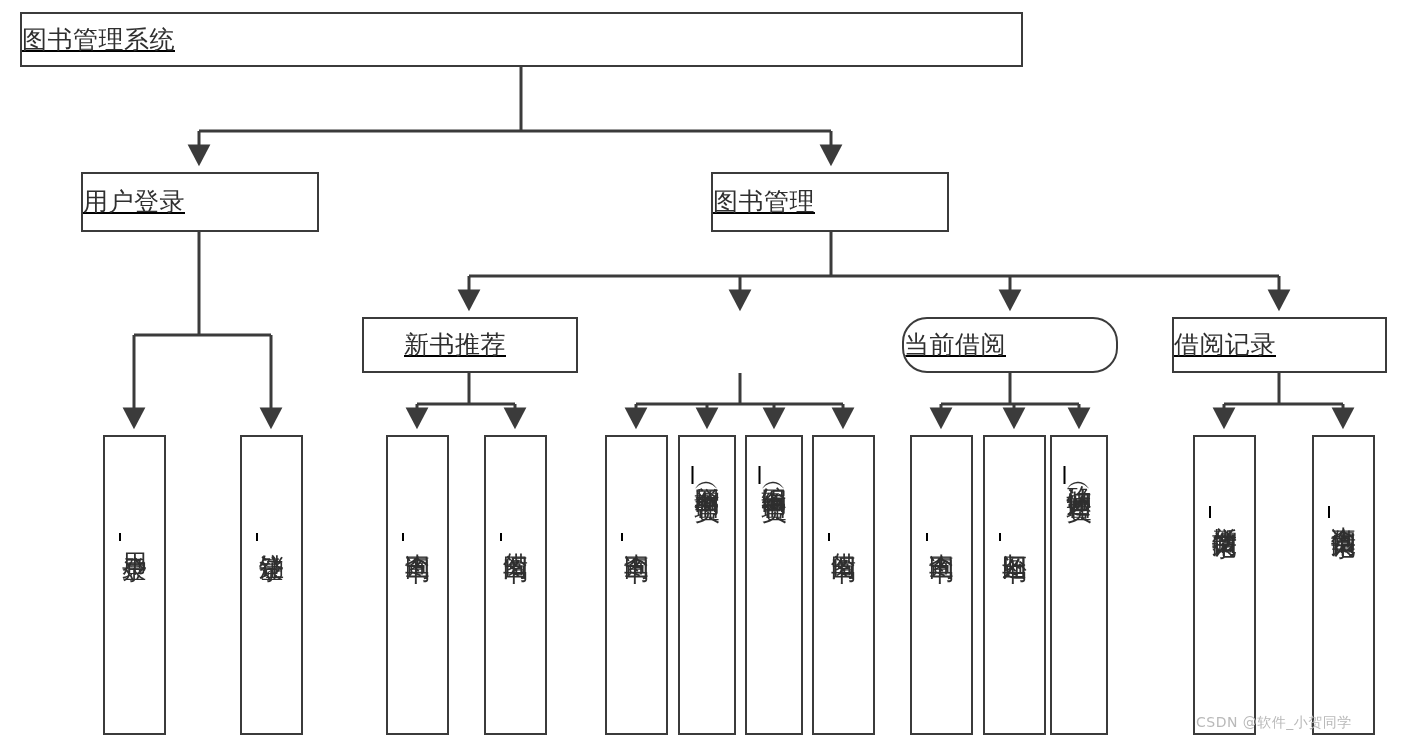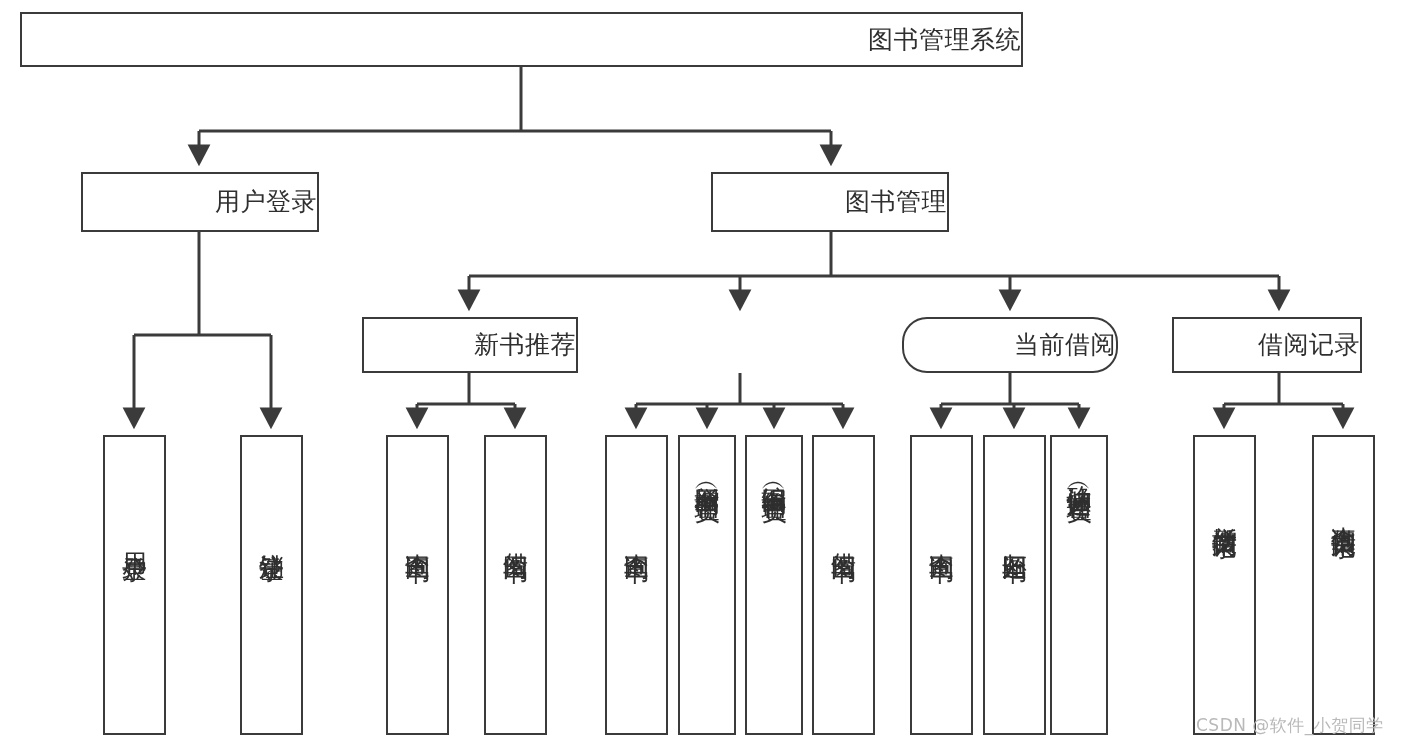--- a/index.html
+++ b/index.html
@@ -27,22 +27,23 @@
     height: 747px;
     pointer-events: none;
   }
   .node {
     position: absolute;
     box-sizing: border-box;
     border: 2.5px solid #3b3b3b;
     background: #ffffff;
     display: flex;
     align-items: center;
-    justify-content: flex-end;
+    justify-content: flex-start;
     overflow: hidden;
+    text-decoration: underline;
   }
   .node-label {
     color: #2f2f2f;
     line-height: 1.18;
     text-align: center;
     white-space: nowrap;
   }
   .node.horizontal .node-label {
     font-size: 25px;
     letter-spacing: 0.5px;
@@ -56,21 +57,21 @@
     text-orientation: upright;
     font-size: 25px;
     letter-spacing: 2px;
     margin: 0 auto;
     line-height: 1.0;
   }
   .watermark {
     position: absolute;
     left: 1196px;
     top: 714px;
-    font-size: 17px;
+    font-size: 14px;
     color: #b9b9b9;
     white-space: nowrap;
     letter-spacing: 0.5px;
   }
 </style>
 </head>
 <body>
 
 <div id="diagram-root">
 
@@ -143,27 +144,27 @@
     <span class="node-label">图书管理系统</span>
   </div>
 
   <div class="node horizontal" id="n-l2-0" style="left: 81px; top: 172px; width: 238px; height: 60px;">
     <span class="node-label">用户登录</span>
   </div>
   <div class="node horizontal" id="n-l2-1" style="left: 711px; top: 172px; width: 238px; height: 60px;">
     <span class="node-label">图书管理</span>
   </div>
 
-  <div class="node horizontal" id="n-l3-0" style="left: 362px; top: 317px; width: 216px; height: 56px;">
+  <div class="node horizontal" id="n-l3-0" style="left: 362px; top: 317px; width: 216px; height: 56px; padding-left: 40px;">
     <span class="node-label">新书推荐</span>
   </div>
   <div class="node horizontal" id="n-l3-2" style="left: 902px; top: 317px; width: 216px; height: 56px; border-radius: 25px;">
     <span class="node-label">当前借阅</span>
   </div>
-  <div class="node horizontal" id="n-l3-3" style="left: 1172px; top: 317px; width: 190px; height: 56px;">
+  <div class="node horizontal" id="n-l3-3" style="left: 1172px; top: 317px; width: 215px; height: 56px;">
     <span class="node-label">借阅记录</span>
   </div>
 
   <div class="node vertical" id="n-lf-0" style="left: 103px; top: 435px; width: 63px; height: 300px; padding-top: 96px;">
     <span class="node-label">用户登录</span>
   </div>
   <div class="node vertical" id="n-lf-1" style="left: 240px; top: 435px; width: 63px; height: 300px; padding-top: 96px;">
     <span class="node-label">注销登录</span>
   </div>
   <div class="node vertical" id="n-lf-2" style="left: 386px; top: 435px; width: 63px; height: 300px; padding-top: 96px;">

